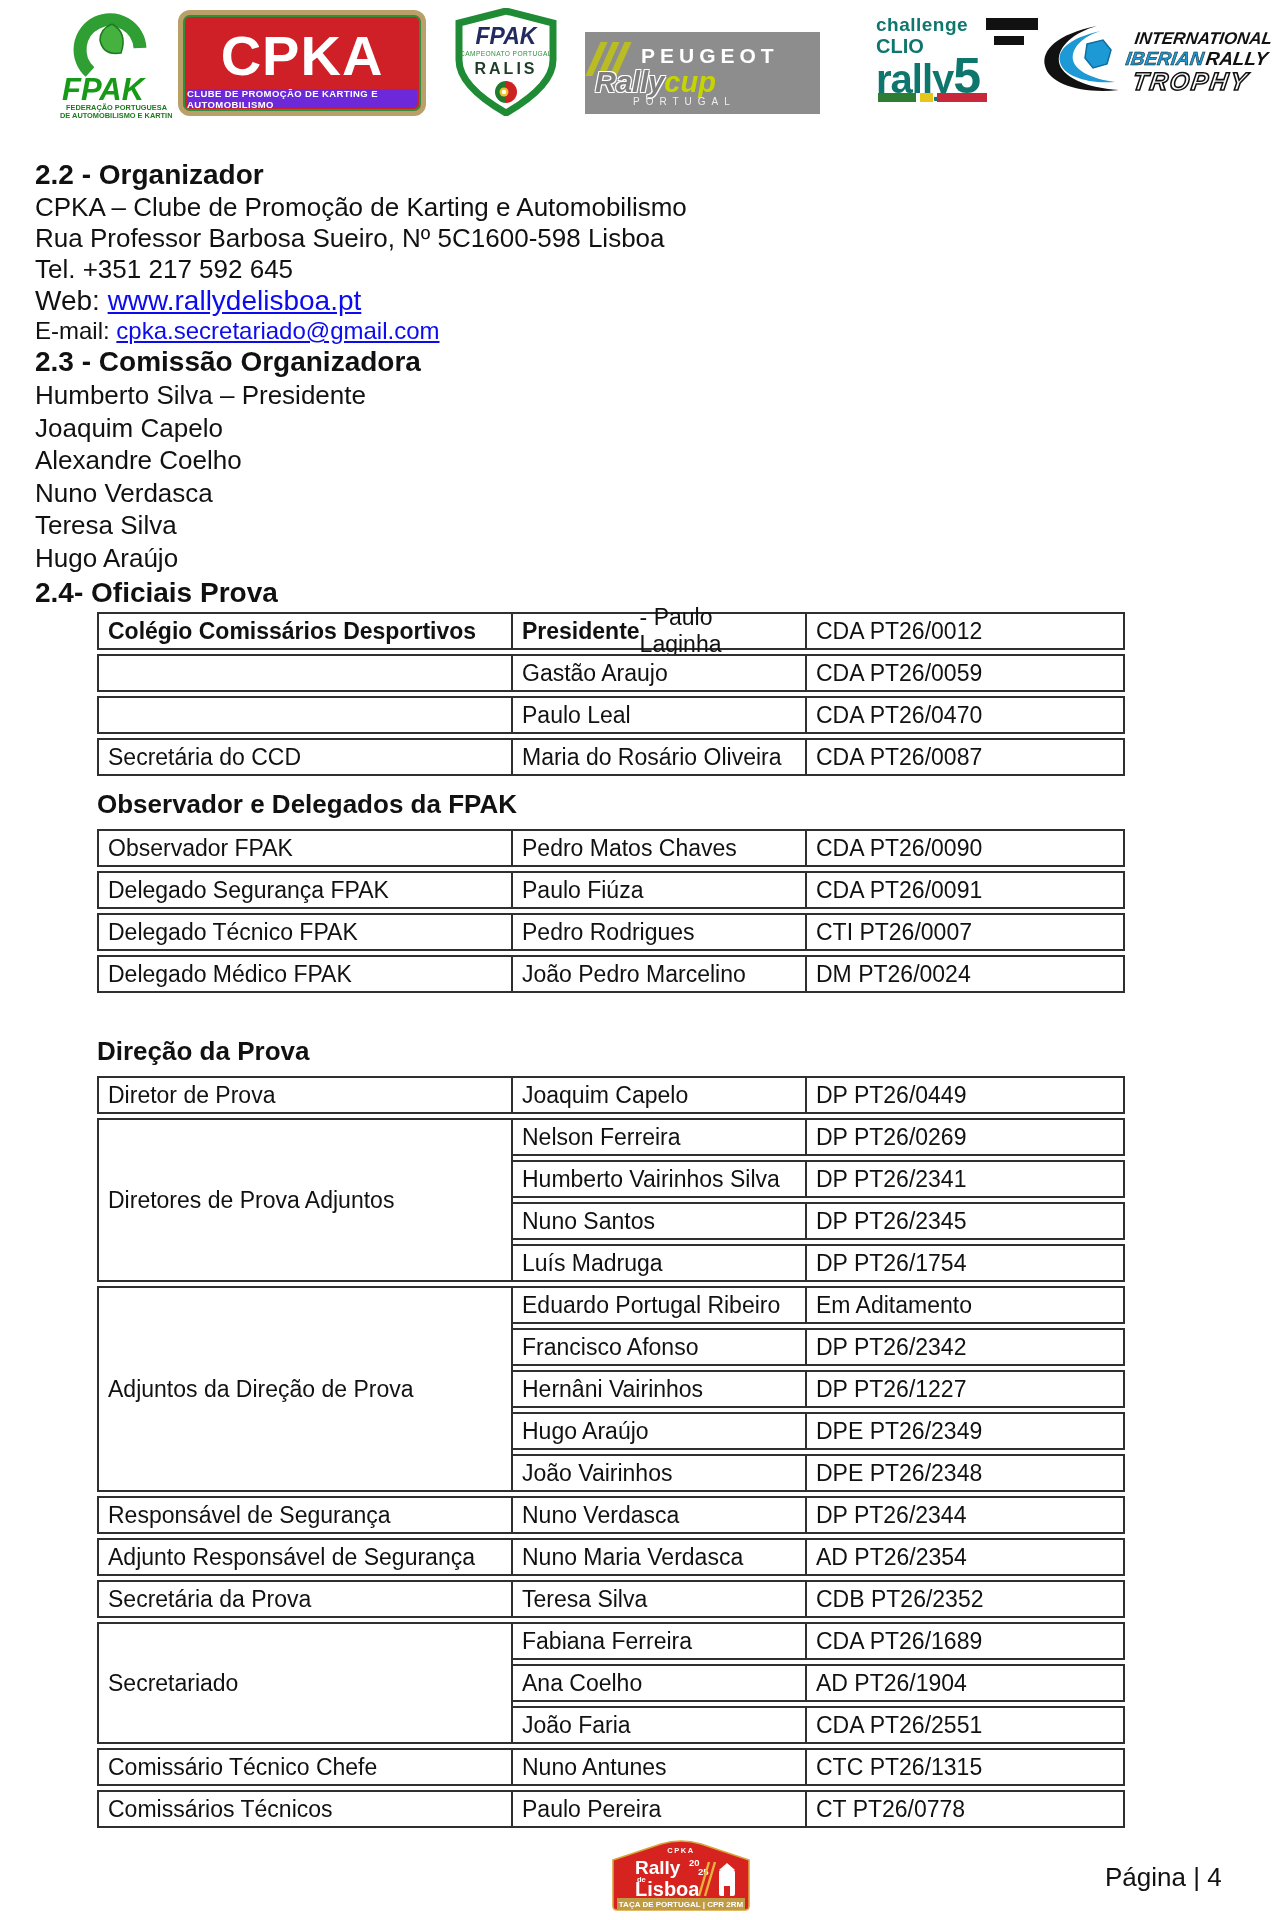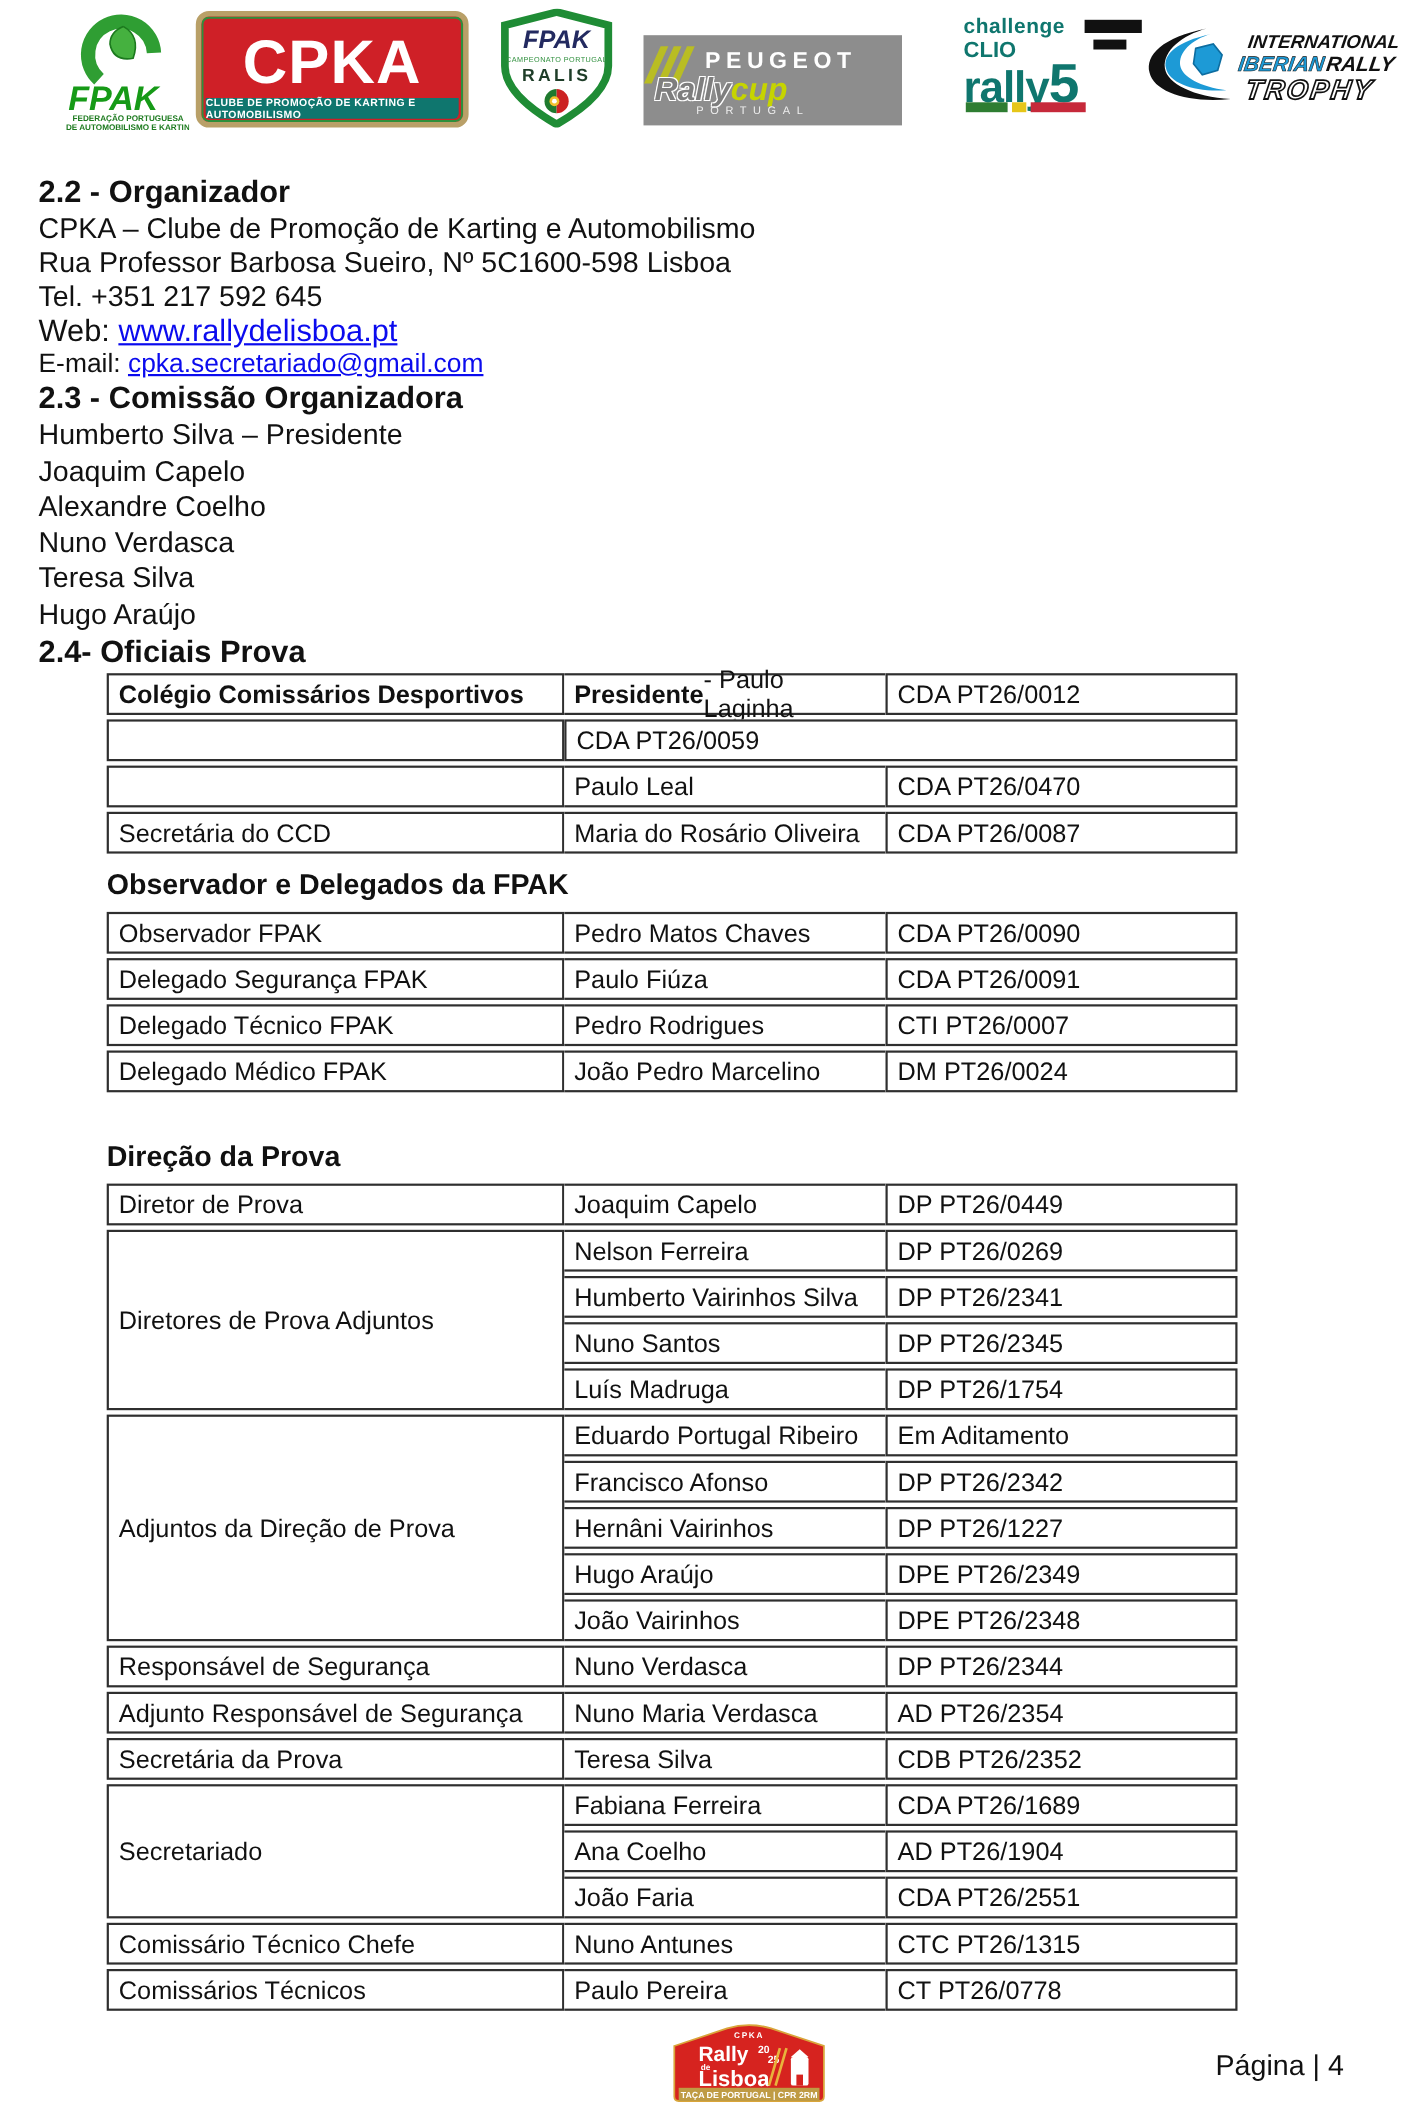--- a/index.html
+++ b/index.html
@@ -6,21 +6,21 @@
   .page{position:relative;width:1280px;height:1920px;background:#fff;overflow:hidden;
         font-family:"Liberation Sans","DejaVu Sans",sans-serif;color:#111;}
 
   
   .logo{position:absolute;}
   .logo-cpka{left:178px;top:10px;width:248px;height:106px;background:#cf2027;
              border:5px solid #b9a068;border-radius:12px;box-sizing:border-box;
              box-shadow:inset 0 0 0 2px #2e8f3c;}
   .cpka-big{position:absolute;top:8px;left:0;right:0;text-align:center;color:#fff;
             font-weight:900;font-size:56px;letter-spacing:1px;}
-  .cpka-strip{position:absolute;left:4px;right:4px;bottom:3px;height:19px;background:#0f766e;
+  .cpka-strip{position:absolute;left:4px;right:4px;bottom:3px;height:19px;background:#6d28d9;
               border-radius:0 0 5px 5px;color:#fff;font-size:9.5px;font-weight:700;
               display:flex;align-items:center;justify-content:center;letter-spacing:.4px;}
   .logo-peugeot{left:585px;top:32px;width:235px;height:82px;background:#8d8d8d;color:#fff;}
   .pg-stripes{position:absolute;left:8px;top:10px;display:flex;gap:5px;}
   .pg-stripes span{display:block;width:7px;height:34px;background:#b9bd23;transform:skewX(-24deg);}
   .pg-name{position:absolute;left:56px;top:12px;font-size:21px;font-weight:700;letter-spacing:5px;}
   .pg-rally{position:absolute;left:10px;top:34px;font-size:29px;font-weight:900;font-style:italic;
             color:#7e7e7e;text-shadow:-1px -1px 0 #fff,1px -1px 0 #fff,-1px 1px 0 #fff,1px 1px 0 #fff;}
   .pg-cup{color:#c6d400;text-shadow:none;}
   .pg-portugal{position:absolute;left:48px;top:64px;font-size:10px;letter-spacing:6px;color:#eee;}
@@ -165,20 +165,21 @@
             <div class="prow">
               <div class="cell name"><b>Presidente</b> - Paulo Laginha</div>
               <div class="cell code">CDA PT26/0012</div>
             </div>
           </div>
         </div>
         <div class="ogroup">
           <div class="cell role"></div>
           <div class="oright">
             <div class="prow">
+              <div class="cell name">Gastão Araujo</div>
               <div class="cell code">CDA PT26/0059</div>
             </div>
           </div>
         </div>
         <div class="ogroup">
           <div class="cell role"></div>
           <div class="oright">
             <div class="prow">
               <div class="cell name">Paulo Leal</div>
               <div class="cell code">CDA PT26/0470</div>

